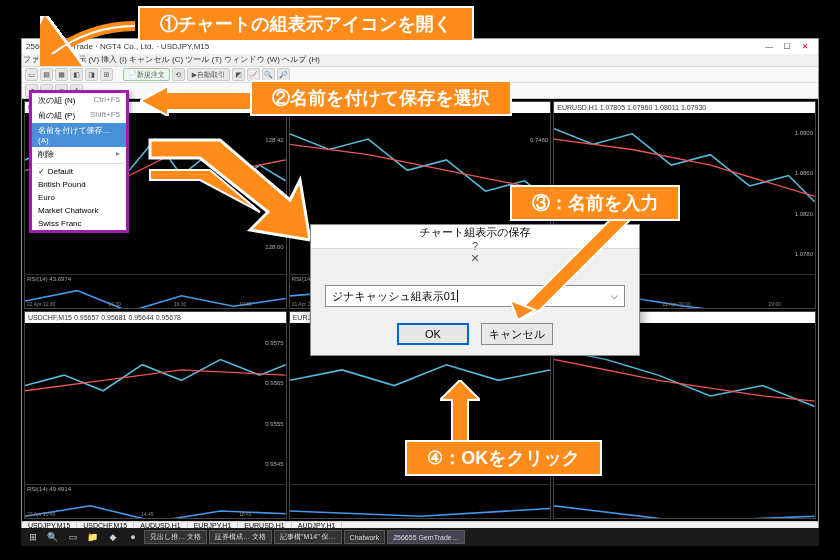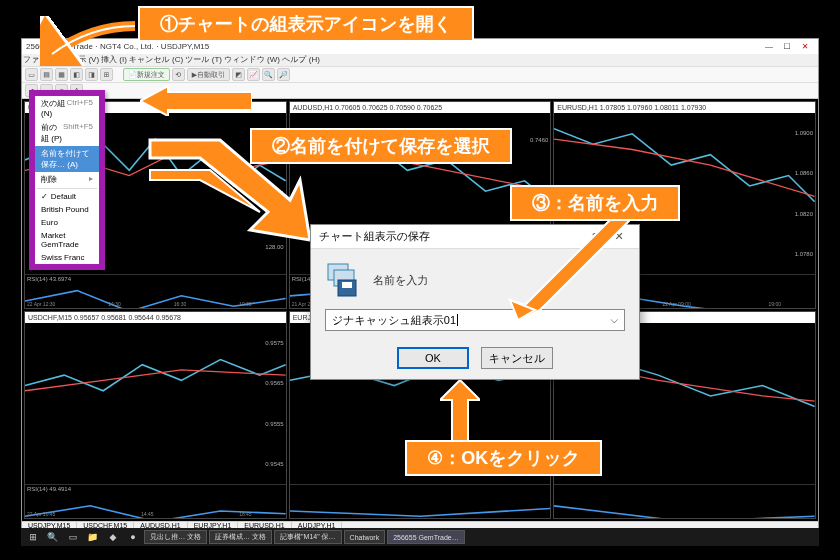--- a/index.html
+++ b/index.html
@@ -32,37 +32,37 @@
   .candlebg { position:absolute; inset:0; }
 
   
   .bottomtabs { height:12px; background:#f0f0f0; border-top:1px solid #ccc; display:flex; font-size:7px; }
   .bottomtabs span { padding:0 6px; border-right:1px solid #ccc; }
   .statusbar { height:12px; background:#f0f0f0; border-top:1px solid #ccc; display:flex; justify-content:flex-end; align-items:center; padding:0 4px; font-size:7px; color:#333; gap:4px;}
   .statusbar .def { margin-right:auto; margin-left:300px; }
   .statusbar .conbar { width:24px; height:6px; background: linear-gradient(90deg,#d00 0 30%,#0a0 30% 100%); }
 
   
-  .ddmenu { position:absolute; left:29px; top:90px; width:76px; background:#fff; border:6px solid #a21caf; box-shadow:2px 2px 4px rgba(0,0,0,0.3); font-size:8px; z-index:5; }
+  .ddmenu { position:absolute; left:29px; top:90px; width:100px; background:#fff; border:3px solid #a21caf; box-shadow:2px 2px 4px rgba(0,0,0,0.3); font-size:8px; z-index:5; }
   .ddmenu .mi { padding:2px 6px; display:flex; }
   .ddmenu .mi .sc { margin-left:auto; color:#888; }
   .ddmenu .mi.sel { background:#4a90d9; color:#fff; }
   .ddmenu .sep { height:1px; background:#ddd; margin:1px 2px; }
   .ddmenu .chk::before { content:"✓"; margin-right:3px; }
 
   
   .dialog { position:absolute; left:310px; top:224px; width:330px; background:#f0f0f0; border:1px solid #888; box-shadow:2px 2px 10px rgba(0,0,0,0.4); z-index:10; }
-  .dialog .dtitle { height:24px; background:#fff; border-bottom:1px solid #ddd; display:flex; align-items:center; padding:0 8px; font-size:11px; }
+  .dialog .dtitle { height:24px; background:#fff; border-bottom:1px solid #ddd; display:flex; align-items:center; padding:0 8px; font-size:11px;flex-direction:column; }
   .dialog .dtitle .dsp { flex:1; }
   .dialog .dtitle .dbtn { width:24px; text-align:center; font-size:11px; color:#555; }
   .dialog .dbody { padding:12px 14px 10px; }
   .dialog .drow { display:flex; align-items:center; gap:10px; margin-bottom:10px; }
   .dialog .dicon { width:38px; height:38px; display:flex; align-items:center; justify-content:center; }
   .dialog .dlabel { font-size:11px; color:#333; }
-  .dialog .dinput { width:100%; height:22px; border:1px solid #888; background:#fff; font-size:11px; padding:0 6px; display:flex; align-items:center; position:relative;}
+  .dialog .dinput { width:100%; height:22px; border:1px solid #888; background:#fff; font-size:11px; padding:0 6px; display:flex; align-items:center; position:relative;margin-top:24px;}
   .dialog .dinput .caret { position:absolute; right:6px; top:4px; font-size:10px; color:#555; }
   .dialog .dbuttons { display:flex; justify-content:center; gap:12px; margin-top:16px; }
   .dialog .dbuttons .btn { width:72px; height:22px; border:1px solid #888; background:#e8e8e8; font-size:11px; display:flex; align-items:center; justify-content:center; }
   .dialog .dbuttons .btn.primary { border:2px solid #0066cc; }
 
   
   .callout { position:absolute; background:#ff8c1a; color:#fff; border:2px solid #fff; padding:4px 20px; font-size:18px; font-weight:bold; z-index:30; font-family:"Meiryo",sans-serif; }
   .arrow { position:absolute; z-index:25; }
   .bigarrow { position:absolute; z-index:24; }
 
@@ -71,21 +71,21 @@
   .taskbar .tbi { width:18px; height:14px; display:flex; align-items:center; justify-content:center; font-size:9px; color:#ccc; }
   .taskbar .tbt { height:14px; background:#333; border:1px solid #555; font-size:7px; color:#ddd; padding:0 5px; display:flex; align-items:center; }
   .taskbar .tbt.active { background:#445; }
 </style>
 </head>
 <body>
 
 <div class="frame"></div>
 
 <div class="callout" style="left:138px; top:6px;">①チャートの組表示アイコンを開く</div>
-<div class="callout" style="left:250px; top:80px;margin-top:48px;">②名前を付けて保存を選択</div>
+<div class="callout" style="left:250px; top:80px;">②名前を付けて保存を選択</div>
 <div class="callout" style="left:510px; top:185px;">③：名前を入力</div>
 <div class="callout" style="left:405px; top:440px;">④：OKをクリック</div>
 
 <svg class="arrow" style="left:40px; top:16px; width:100px; height:50px;">
   <defs>
       <marker id="ah1" markerWidth="8" markerHeight="8" refX="2" refY="4" orient="auto">
         <polygon points="0,0 8,4 0,8" fill="#ff8c1a" stroke="#fff" stroke-width="0.6"></polygon>
       </marker>
     </defs>
   <path d="M95,10 Q50,10 12,38" stroke="#ff8c1a" stroke-width="10" fill="none" marker-end="url(#ah1)"></path>
@@ -314,43 +314,32 @@
       <span>名前を付けて保存… (A)</span>
     </div>
   <div class="mi">
       <span>削除</span>
       <span class="sc">▸</span>
     </div>
   <div class="sep"></div>
   <div class="mi chk">Default</div>
   <div class="mi">British Pound</div>
   <div class="mi">Euro</div>
-  <div class="mi">Market GemTrade</div>
+  <div class="mi">Market Chatwork</div>
   <div class="mi">Swiss Franc</div>
 </div>
 
 <div class="dialog">
   <div class="dtitle">
     <span>チャート組表示の保存</span>
     <span class="dsp"></span>
     <span class="dbtn">?</span>
     <span class="dbtn">✕</span>
   </div>
   <div class="dbody">
-    <div class="drow">
-      <div class="dicon">
-        <svg width="36" height="36" viewBox="0 0 36 36">
-            <rect x="2" y="2" width="20" height="16" fill="#cde" stroke="#38a"></rect>
-            <rect x="8" y="8" width="20" height="16" fill="#cde" stroke="#38a"></rect>
-            <rect x="12" y="18" width="18" height="16" fill="#369" stroke="#147"></rect>
-            <rect x="16" y="20" width="10" height="6" fill="#fff"></rect>
-          </svg>
-      </div>
-      <span class="dlabel">名前を入力</span>
-    </div>
     <div class="dinput">
       <span>ジナキャッシュ組表示01</span>
         <span style="border-left:1px solid #000;height:12px;margin-left:1px"></span>
       <span class="caret">⌵</span>
     </div>
     <div class="dbuttons">
       <div class="btn primary">OK</div>
       <div class="btn">キャンセル</div>
     </div>
   </div>

